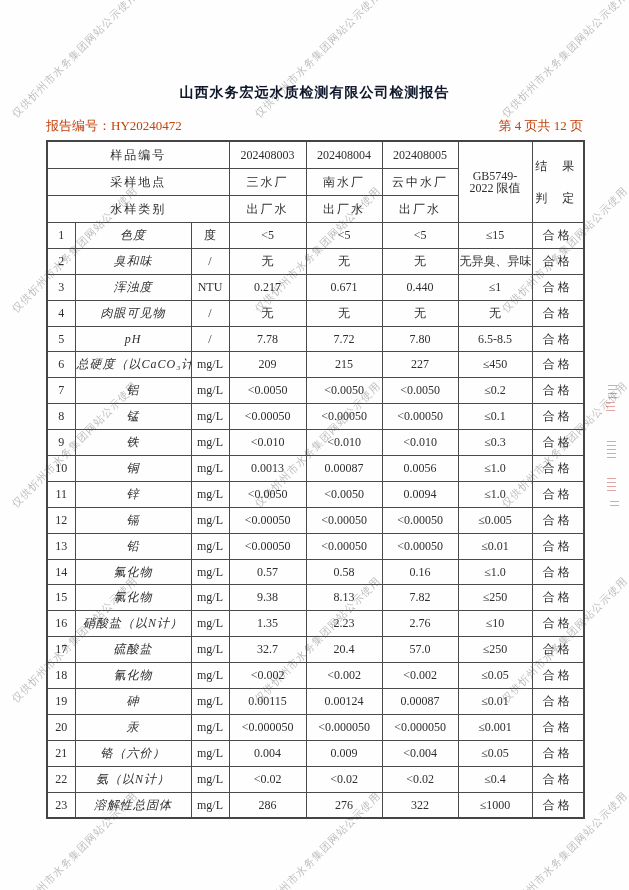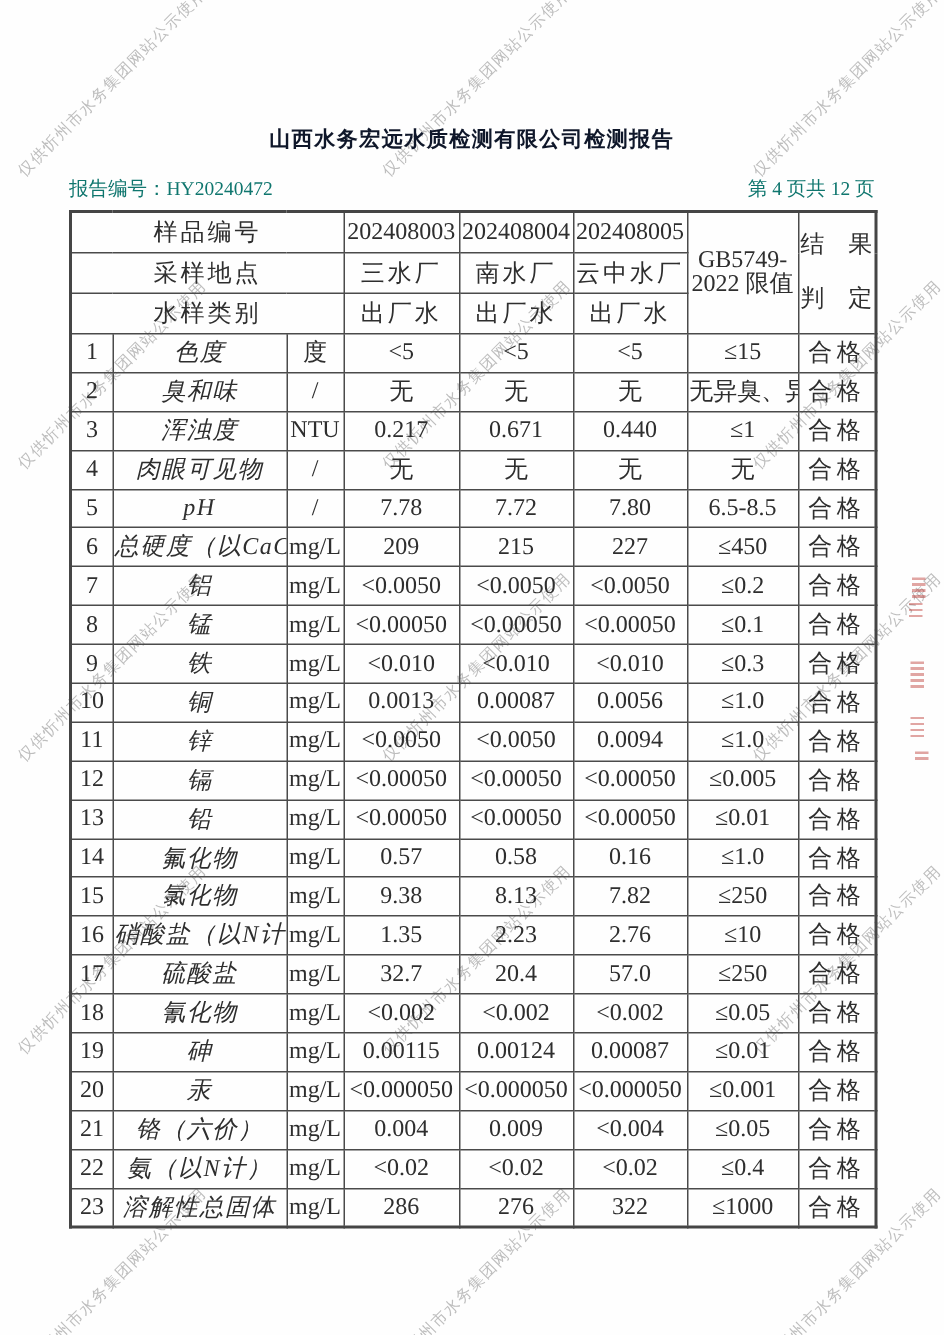--- a/index.html
+++ b/index.html
@@ -30,29 +30,29 @@
   .title{
     position:absolute;top:84px;left:0;width:629px;
     text-align:center;
     font-family:"Liberation Sans","DejaVu Sans",sans-serif;
     font-weight:bold;font-size:14px;letter-spacing:1px;
     color:#0f172a;z-index:2;
   }
   .meta{
     position:absolute;top:117px;left:46px;width:537px;
     display:flex;justify-content:space-between;align-items:flex-end;
-    font-size:13px;color:#0f766e;z-index:2;
+    font-size:13px;color:#c2410c;z-index:2;
   }
 
   
   table.report{
     position:absolute;top:140px;left:46px;z-index:2;
     width:537px;table-layout:fixed;
     border-collapse:collapse;
-    font-size:16px;color:#2e2e2e;
+    font-size:12px;color:#2e2e2e;
     background:transparent;
   }
   table.report td{
     border:1px solid #4a4a4a;
     text-align:center;vertical-align:middle;
     padding:0 1px;
     overflow:hidden;white-space:nowrap;
   }
   table.report{border:2px solid #454545;}
   tr.hdr td{height:26px;letter-spacing:2px;}

